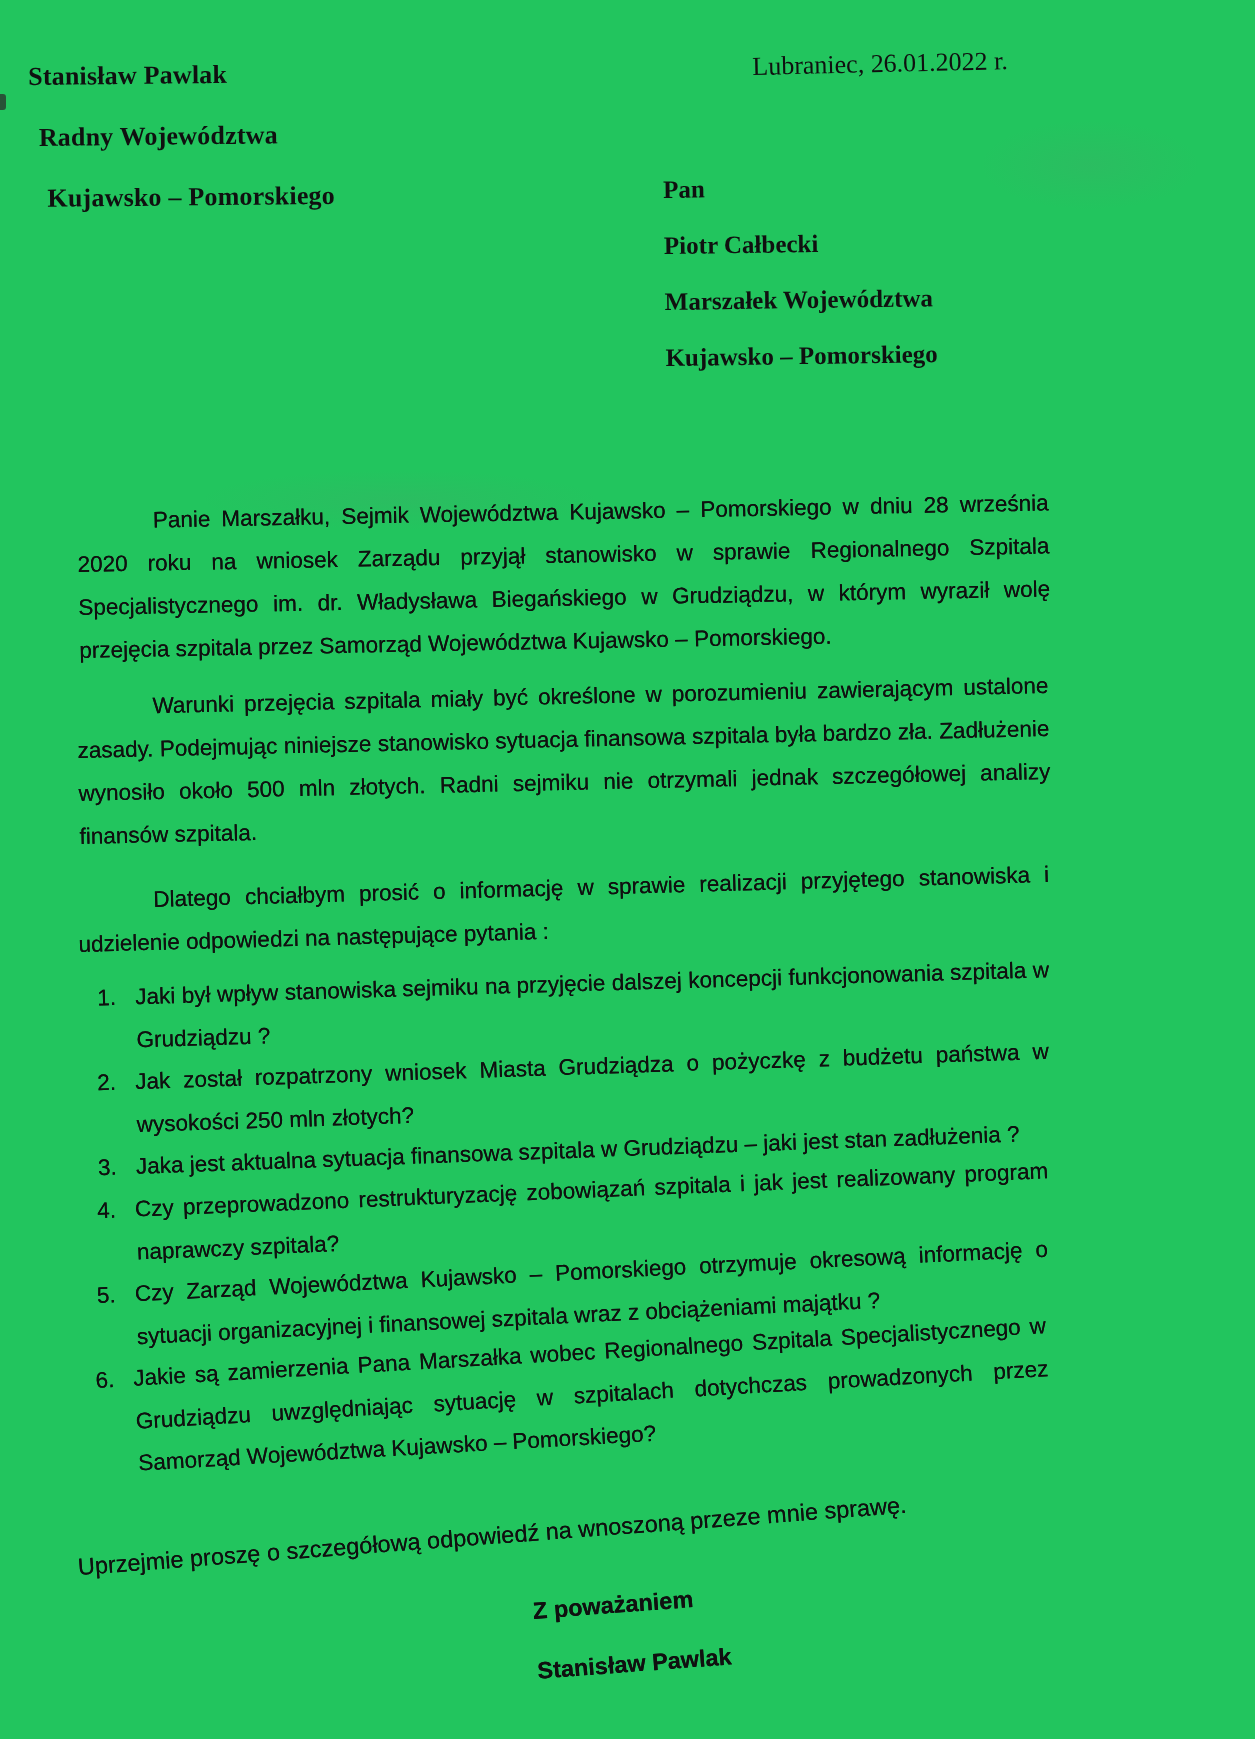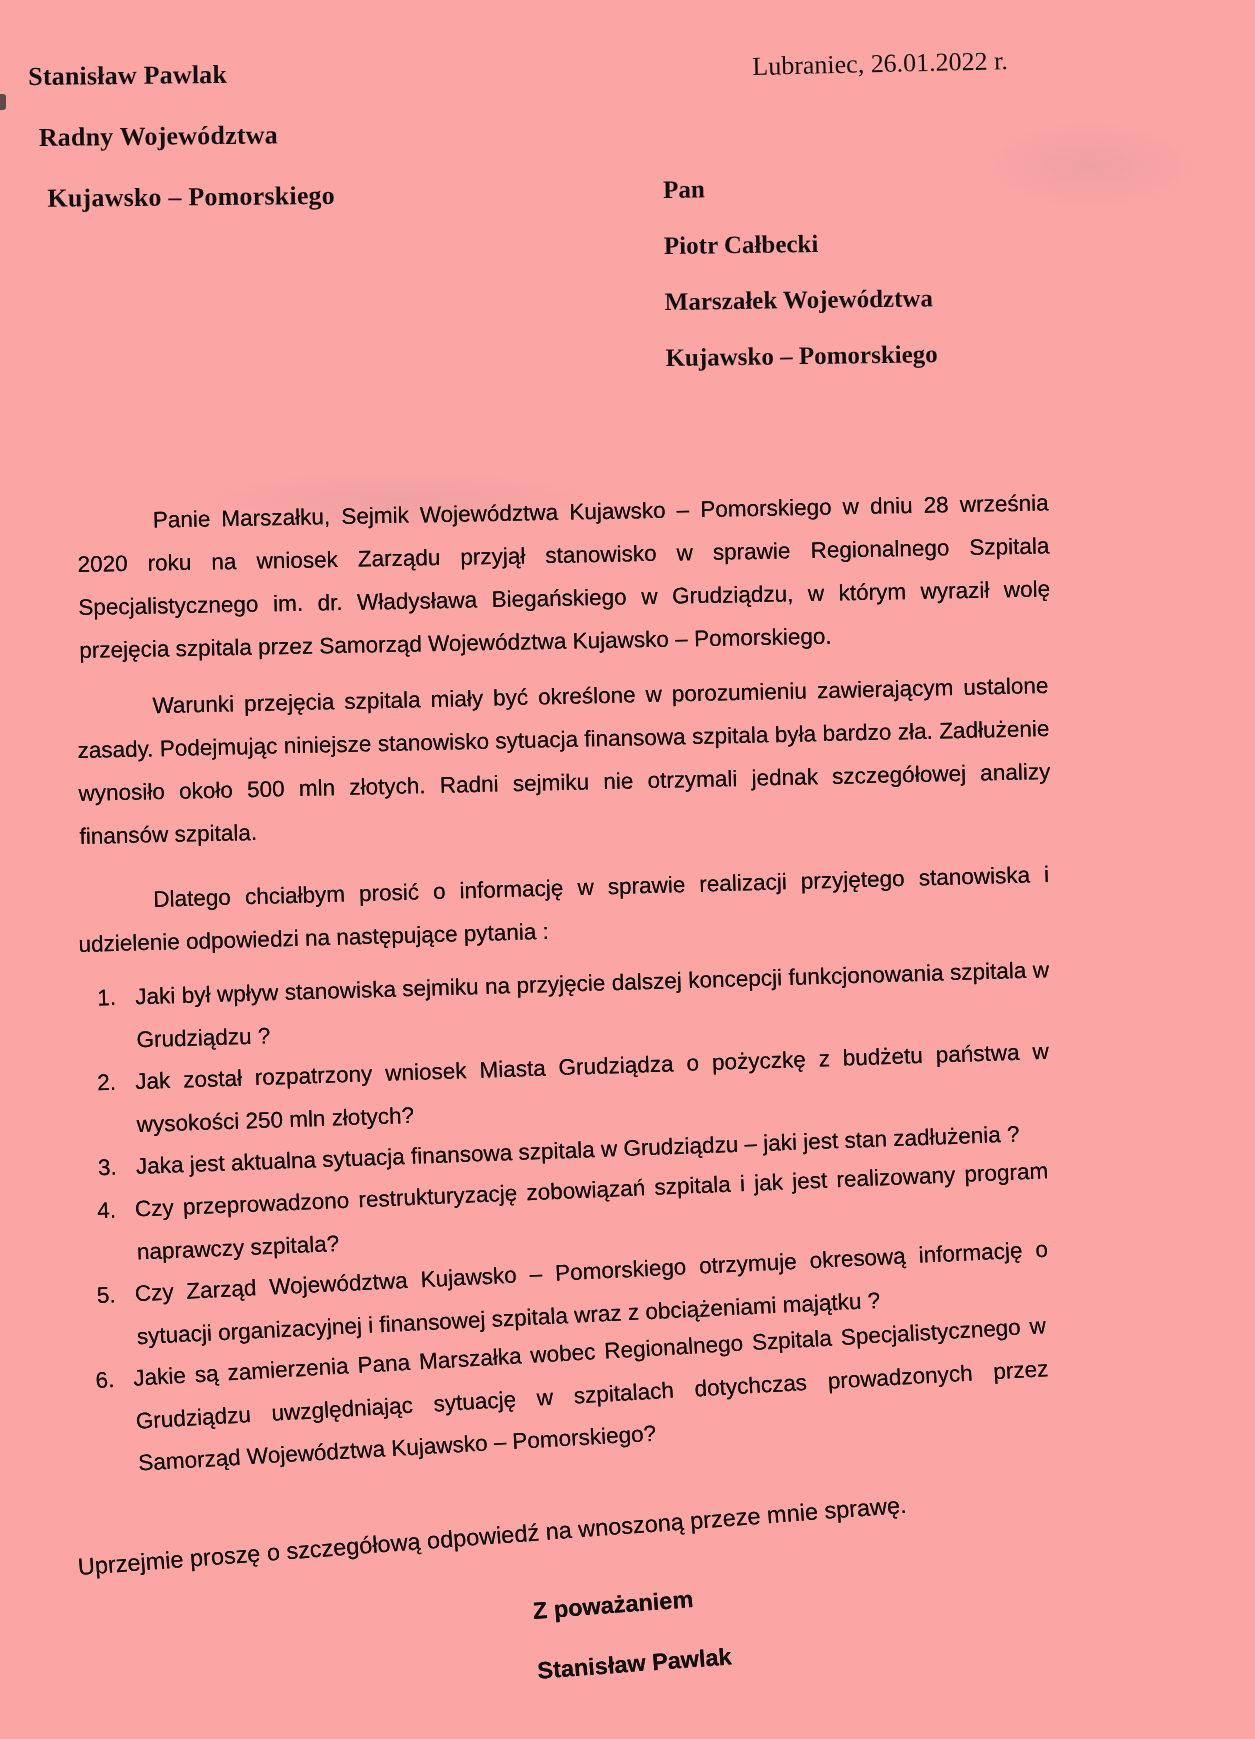--- a/index.html
+++ b/index.html
@@ -1,19 +1,19 @@
 <!DOCTYPE html>
 <html><head>
 <meta charset="utf-8">
 <style>
   html,body{margin:0;padding:0;background:#e8e8e8;}
   .page{
     position:relative;
     width:1255px;height:1739px;
-    background:#fca5a5;
+    background:#22c55e;
     color:#101010;
     font-family:"Liberation Sans",sans-serif;
     overflow:hidden;
     box-shadow:0 0 6px rgba(0,0,0,.25);
   }
   .serif{font-family:"Liberation Serif",serif;}
 
   
   .edge-mark{
     position:absolute;left:0;top:94px;width:6px;height:16px;

